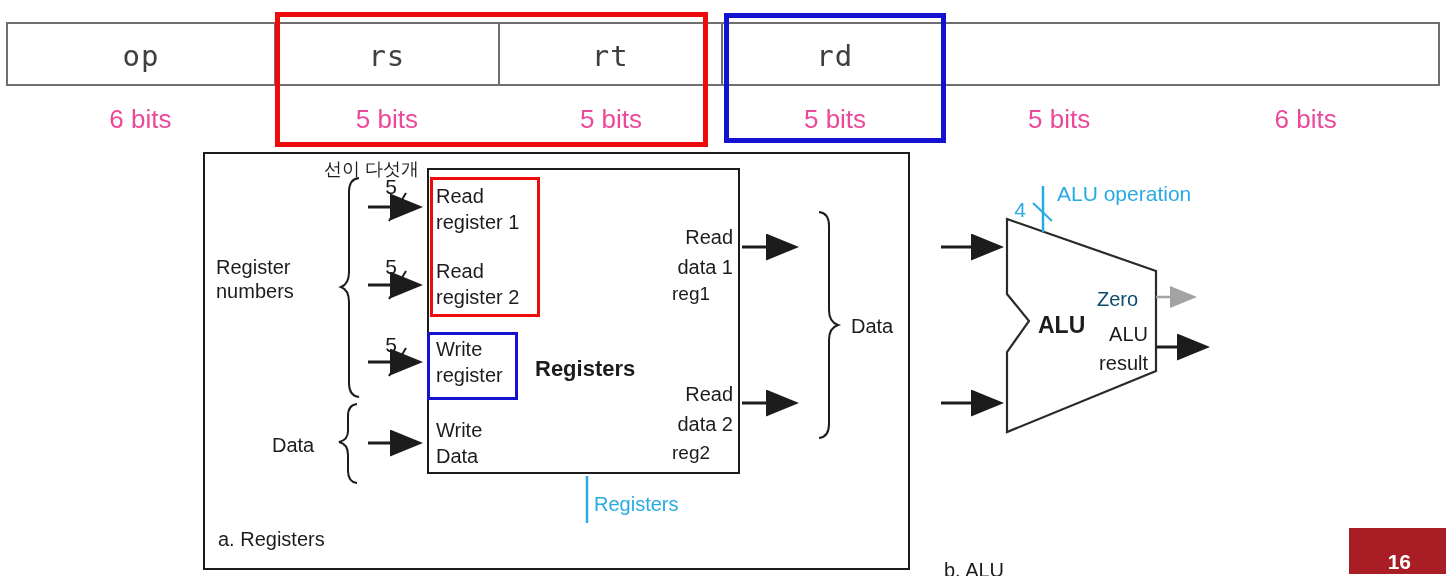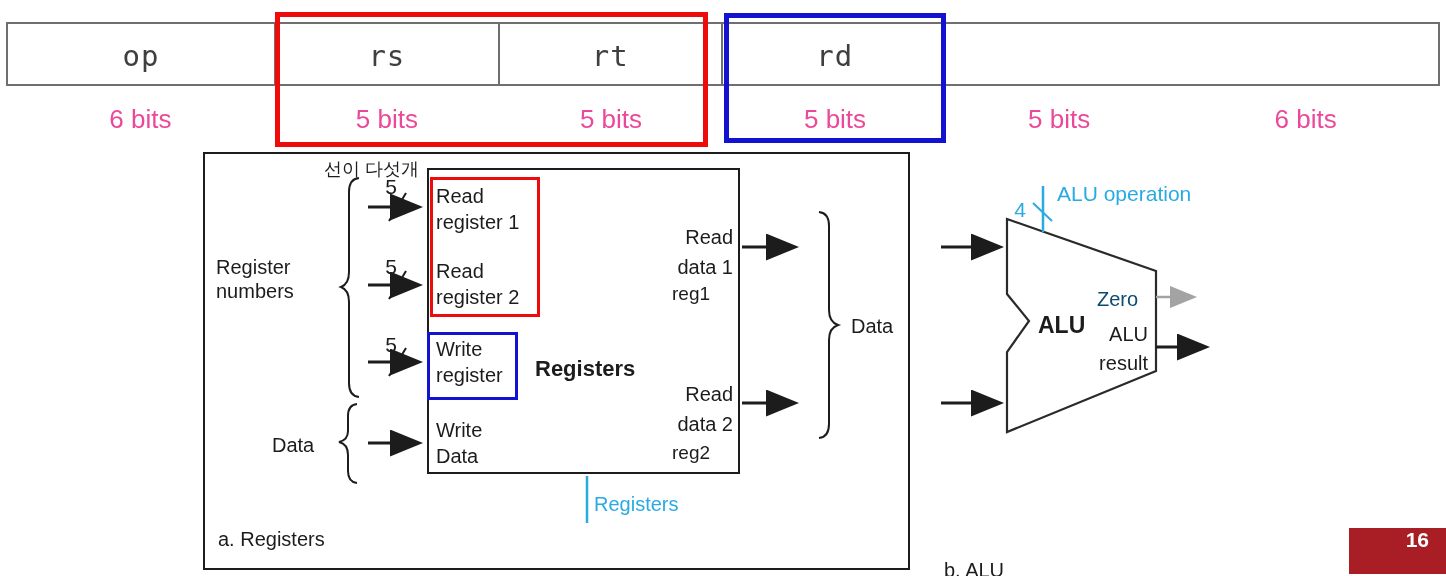--- a/index.html
+++ b/index.html
@@ -46,22 +46,22 @@
   .korean{font-size:18px;}
   .wire-num{font-size:21px;width:24px;text-align:center;}
   .bold-title{font-size:22px;font-weight:bold;}
   .cyan{color:#29abe2;}
   .gray{color:#0c4a6e;}
   .alu-bold{font-size:23px;font-weight:bold;}
 
   
   .badge{
     left:1349px;top:528px;width:97px;height:46px;background:#a81e24;
-    display:flex;align-items:flex-start;justify-content:flex-end;
-    padding-right:17px;box-sizing:border-box;
+    display:flex;align-items:flex-end;justify-content:flex-end;
+    padding-right:35px;box-sizing:border-box;
   }
   .badge span{color:#ffffff;font-weight:bold;font-size:21px;}
 
   svg.lines{left:0;top:0;pointer-events:none;}
 </style>
 </head>
 <body>
 
 <div class="slide">
 

